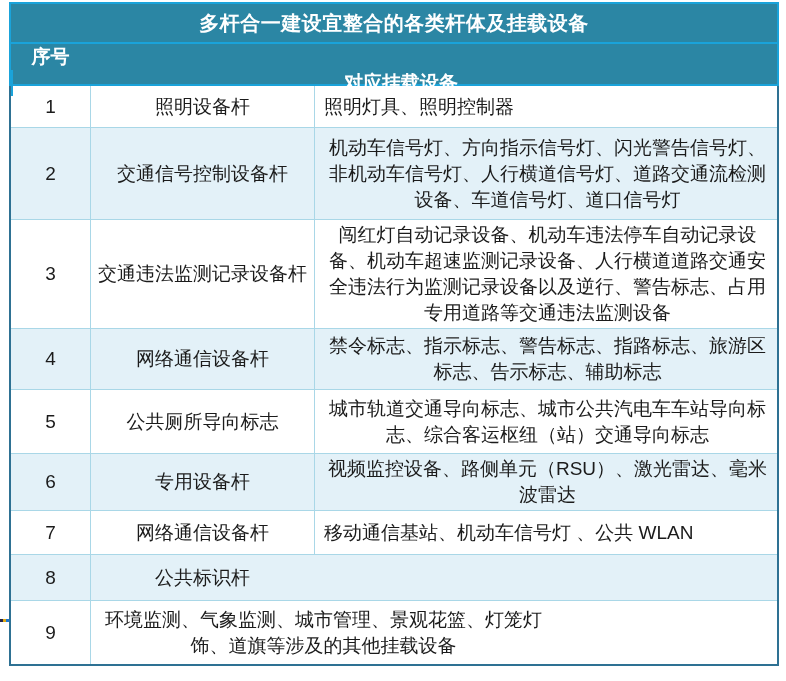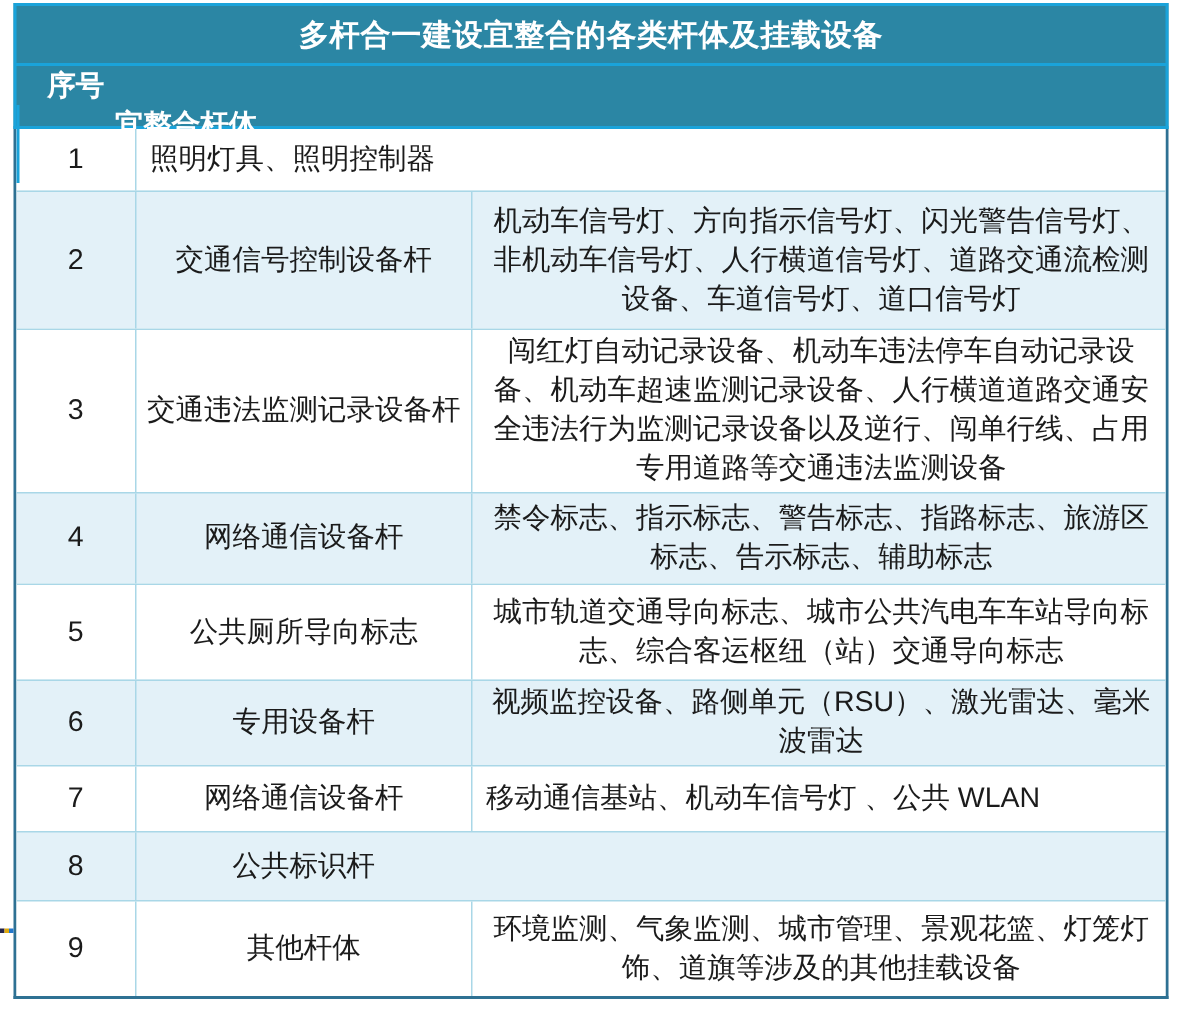--- a/index.html
+++ b/index.html
@@ -89,41 +89,41 @@
 </head>
 <body>
 
 <div class="stage">
   <div class="doc-table">
 
     <div class="title-bar">多杆合一建设宜整合的各类杆体及挂载设备</div>
 
     <div class="header-row">
       <div class="header-cell h-no">序号</div>
-      <div class="header-cell h-pole">宜整合杆体</div>
       <div class="header-cell h-dev">对应挂载设备</div>
     </div>
 
     <div class="body">
 
       <div class="row">
         <div class="cell c-no">1</div>
+        <div class="cell c-pole">照明设备杆</div>
         <div class="cell c-dev">照明灯具、照明控制器</div>
       </div>
 
       <div class="row alt">
         <div class="cell c-no">2</div>
         <div class="cell c-pole">交通信号控制设备杆</div>
         <div class="cell c-dev">机动车信号灯、方向指示信号灯、闪光警告信号灯、非机动车信号灯、人行横道信号灯、道路交通流检测设备、车道信号灯、道口信号灯</div>
       </div>
 
       <div class="row">
         <div class="cell c-no">3</div>
         <div class="cell c-pole">交通违法监测记录设备杆</div>
-        <div class="cell c-dev">闯红灯自动记录设备、机动车违法停车自动记录设备、机动车超速监测记录设备、人行横道道路交通安全违法行为监测记录设备以及逆行、闯单行线、占用专用道路等交通违法监测设备</div>
+        <div class="cell c-dev">闯红灯自动记录设备、机动车违法停车自动记录设备、机动车超速监测记录设备、人行横道道路交通安全违法行为监测记录设备以及逆行、警告标志、占用专用道路等交通违法监测设备</div>
       </div>
 
       <div class="row alt">
         <div class="cell c-no">4</div>
         <div class="cell c-pole">网络通信设备杆</div>
         <div class="cell c-dev">禁令标志、指示标志、警告标志、指路标志、旅游区标志、告示标志、辅助标志</div>
       </div>
 
       <div class="row">
         <div class="cell c-no">5</div>
@@ -143,21 +143,20 @@
         <div class="cell c-dev">移动通信基站、机动车信号灯 、公共 WLAN</div>
       </div>
 
       <div class="row alt">
         <div class="cell c-no">8</div>
         <div class="cell c-pole">公共标识杆</div>
       </div>
 
       <div class="row">
         <div class="cell c-no">9</div>
-        <div class="cell c-pole">其他杆体</div>
         <div class="cell c-dev">环境监测、气象监测、城市管理、景观花篮、灯笼灯饰、道旗等涉及的其他挂载设备</div>
       </div>
 
     </div>
   </div>
 
   <div class="artifact">
     <span class="a1"></span>
       <span class="a2"></span>
       <span class="a3"></span>

